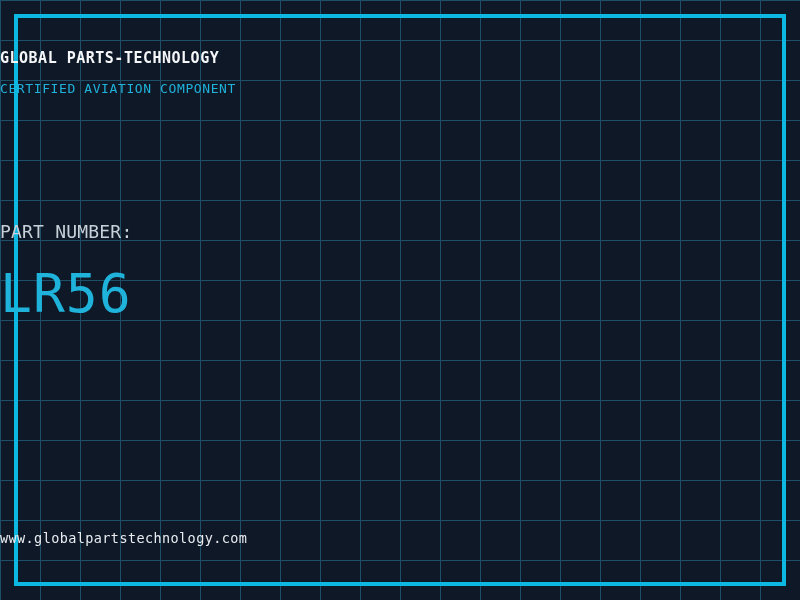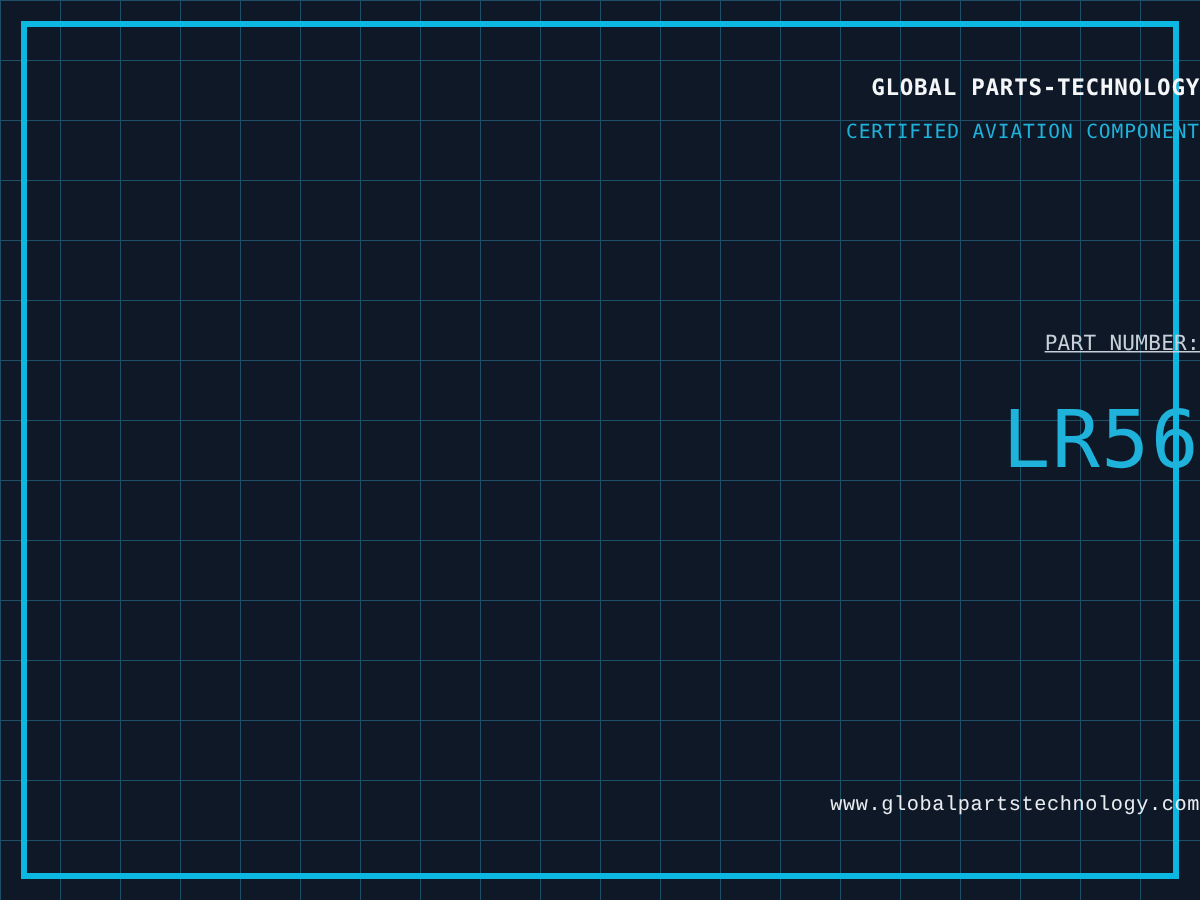--- a/index.html
+++ b/index.html
@@ -23,57 +23,55 @@
     font-family: "DejaVu Sans Mono", "Liberation Mono", monospace;
   }
   .frame {
     position: absolute;
     left: 14px; top: 14px;
     width: 772px; height: 572px;
     border: 4px solid var(--frame);
   }
   .centered-text {
     position: absolute;
-    left: 0; right: 0;
-    text-align: right;
+    left: 0; right: 16px;
+    text-align: left;
     white-space: nowrap;
   }
   .company-name {
     top: 49px;
     font-size: 15px;
     font-weight: bold;
     letter-spacing: 0.5px;
     color: var(--title);
   }
   .tagline {
     top: 81px;
     font-size: 13px;
     letter-spacing: 0.6px;
     color: var(--accent);
   }
   .part-label {
     top: 221px;
-    font-size: 14px;
+    font-size: 18px;
     letter-spacing: 0.2px;
     color: var(--label);
-    text-decoration: underline;
   }
   .part-number {
     top: 267px;
     font-size: 53px;
     line-height: 1;
     letter-spacing: 1px;
     color: var(--accent);
   }
   .website {
     top: 530px;
     font-size: 13.5px;
     letter-spacing: 0.4px;
     color: var(--url);
-    font-family: Liberation Mono, monospace;
   }
 </style>
 </head>
 <body>
 
 <div class="frame"></div>
 
 <div class="centered-text company-name">GLOBAL PARTS-TECHNOLOGY</div>
 
 <div class="centered-text tagline">CERTIFIED AVIATION COMPONENT</div>

